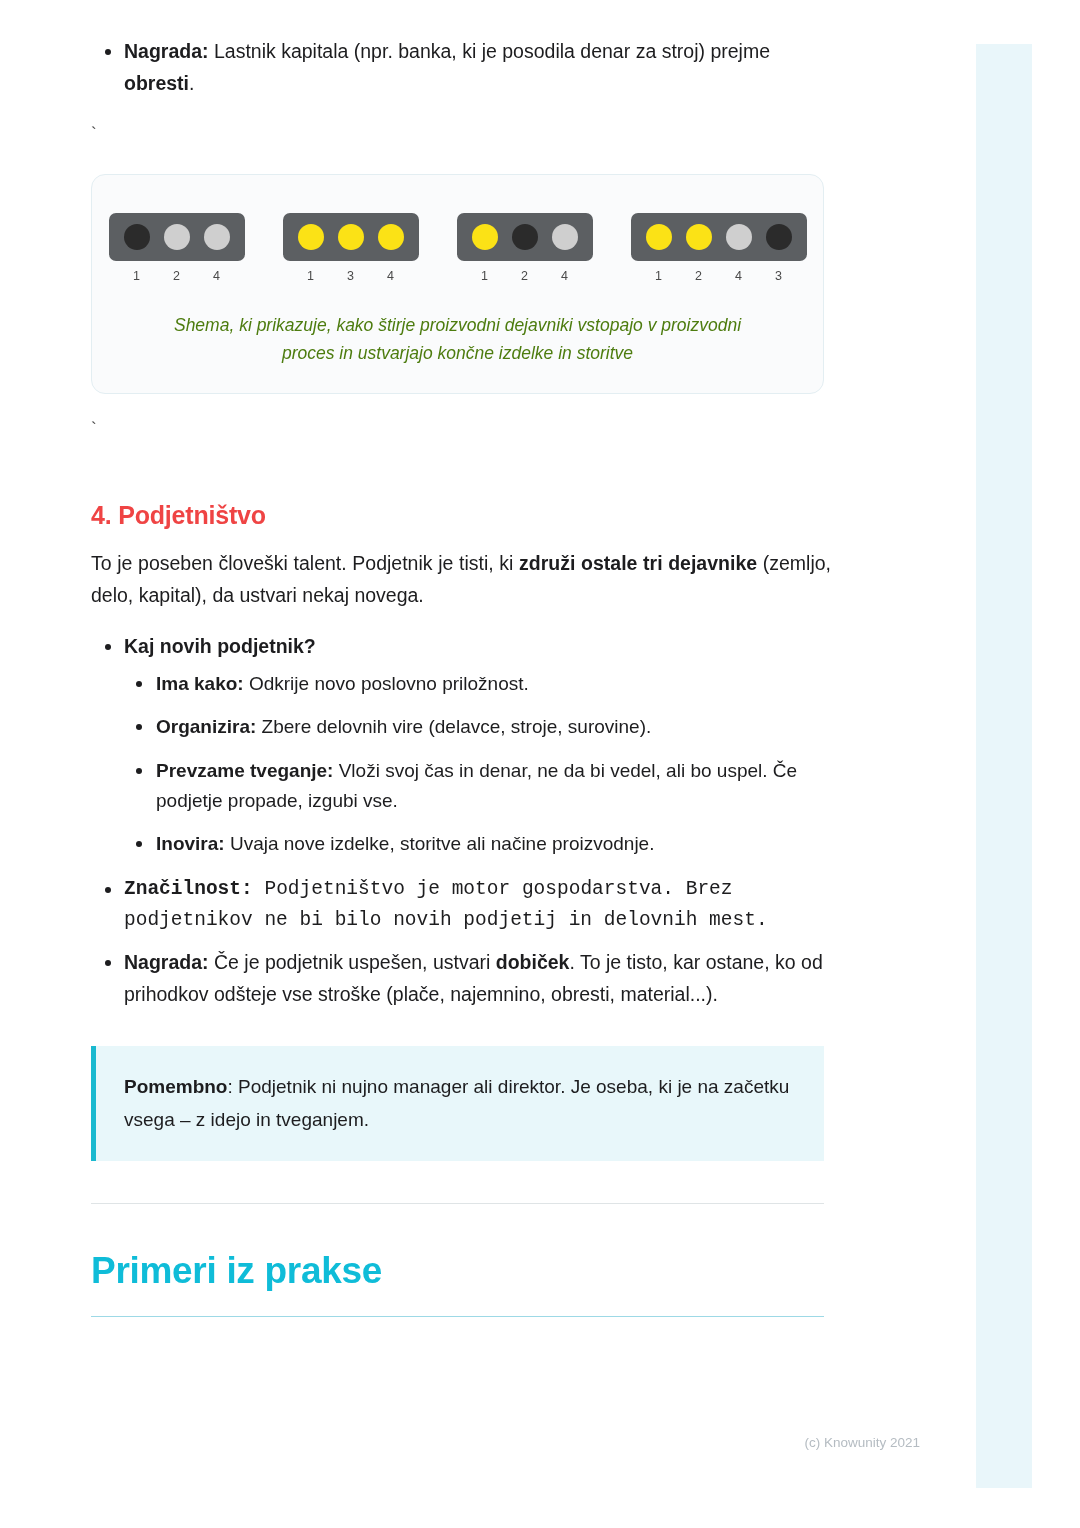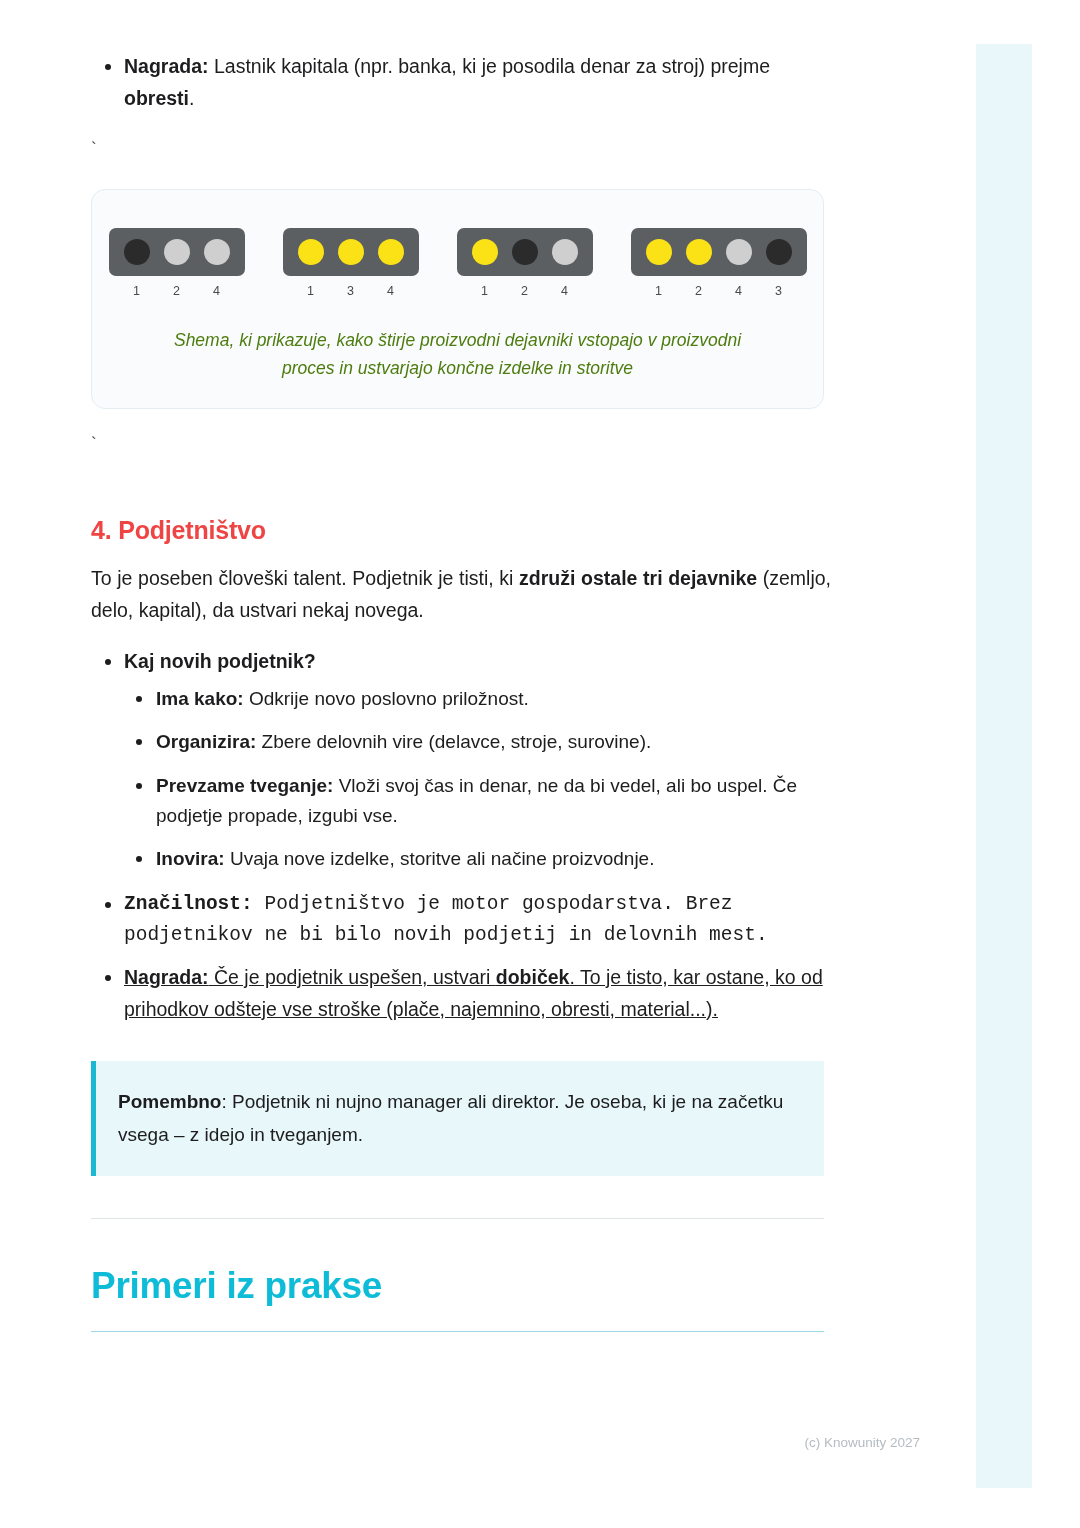--- a/index.html
+++ b/index.html
@@ -24,21 +24,21 @@
     position: absolute;
     top: 44px;
     left: 976px;
     width: 56px;
     height: 1444px;
     background: #e9f6fa;
   }
   .content {
     position: absolute;
     left: 91px;
-    top: 51px;
+    top: 36px;
     width: 740px;
   }
 
   ul.bullets {
     list-style: none;
     margin: 0;
     padding: 0;
   }
   ul.bullets > li {
     position: relative;
@@ -157,21 +157,21 @@
     font-size: 19.5px;
     line-height: 1.62;
     margin: 0 0 20px 0;
     text-align: justify;
   }
 
   .callout {
     margin-top: 36px;
     background: #e8f7fa;
     border-left: 5px solid #1ab9cf;
-    padding: 24px 28px 24px 22px;
+    padding: 24px 28px 24px 28px;
     font-size: 19px;
     line-height: 1.75;
     width: 733px;
     box-sizing: border-box;
   }
 
   hr.divider {
     border: none;
     border-top: 1px solid #dfe4e6;
     margin: 42px 0 0 0;
@@ -290,29 +290,29 @@
         <ul class="sub">
           <li><b>Ima kako:</b><span> Odkrije novo poslovno priložnost.</span></li>
           <li><b>Organizira:</b><span> Zbere delovnih vire (delavce, stroje, surovine).</span></li>
           <li><b>Prevzame tveganje:</b><span> Vloži svoj čas in denar, ne da bi vedel, ali bo uspel. Če podjetje propade, izgubi vse.</span></li>
           <li><b>Inovira:</b><span> Uvaja nove izdelke, storitve ali načine proizvodnje.</span></li>
         </ul>
       </li>
       <li style="margin-top:14px;font-family:Liberation Mono, monospace;">
         <b>Značilnost:</b><span> Podjetništvo je motor gospodarstva. Brez podjetnikov ne bi bilo novih podjetij in delovnih mest.</span>
       </li>
-      <li style="margin-top:10px;text-decoration:underline;">
+      <li style="margin-top:10px;">
         <b>Nagrada:</b><span> Če je podjetnik uspešen, ustvari </span><b>dobiček</b><span>. To je tisto, kar ostane, ko od prihodkov odšteje vse stroške (plače, najemnino, obresti, material...).</span>
       </li>
     </ul>
 
     <div class="callout">
       <b>Pomembno</b><span>: Podjetnik ni nujno manager ali direktor. Je oseba, ki je na začetku vsega – z idejo in tveganjem.</span>
     </div>
 
     <hr class="divider">
 
     <h1 class="big">Primeri iz prakse</h1>
     <hr class="underline">
   </div>
 
-  <div class="footer">(c) Knowunity 2027</div>
+  <div class="footer">(c) Knowunity 2021</div>
 </div>
 
 </body></html>

